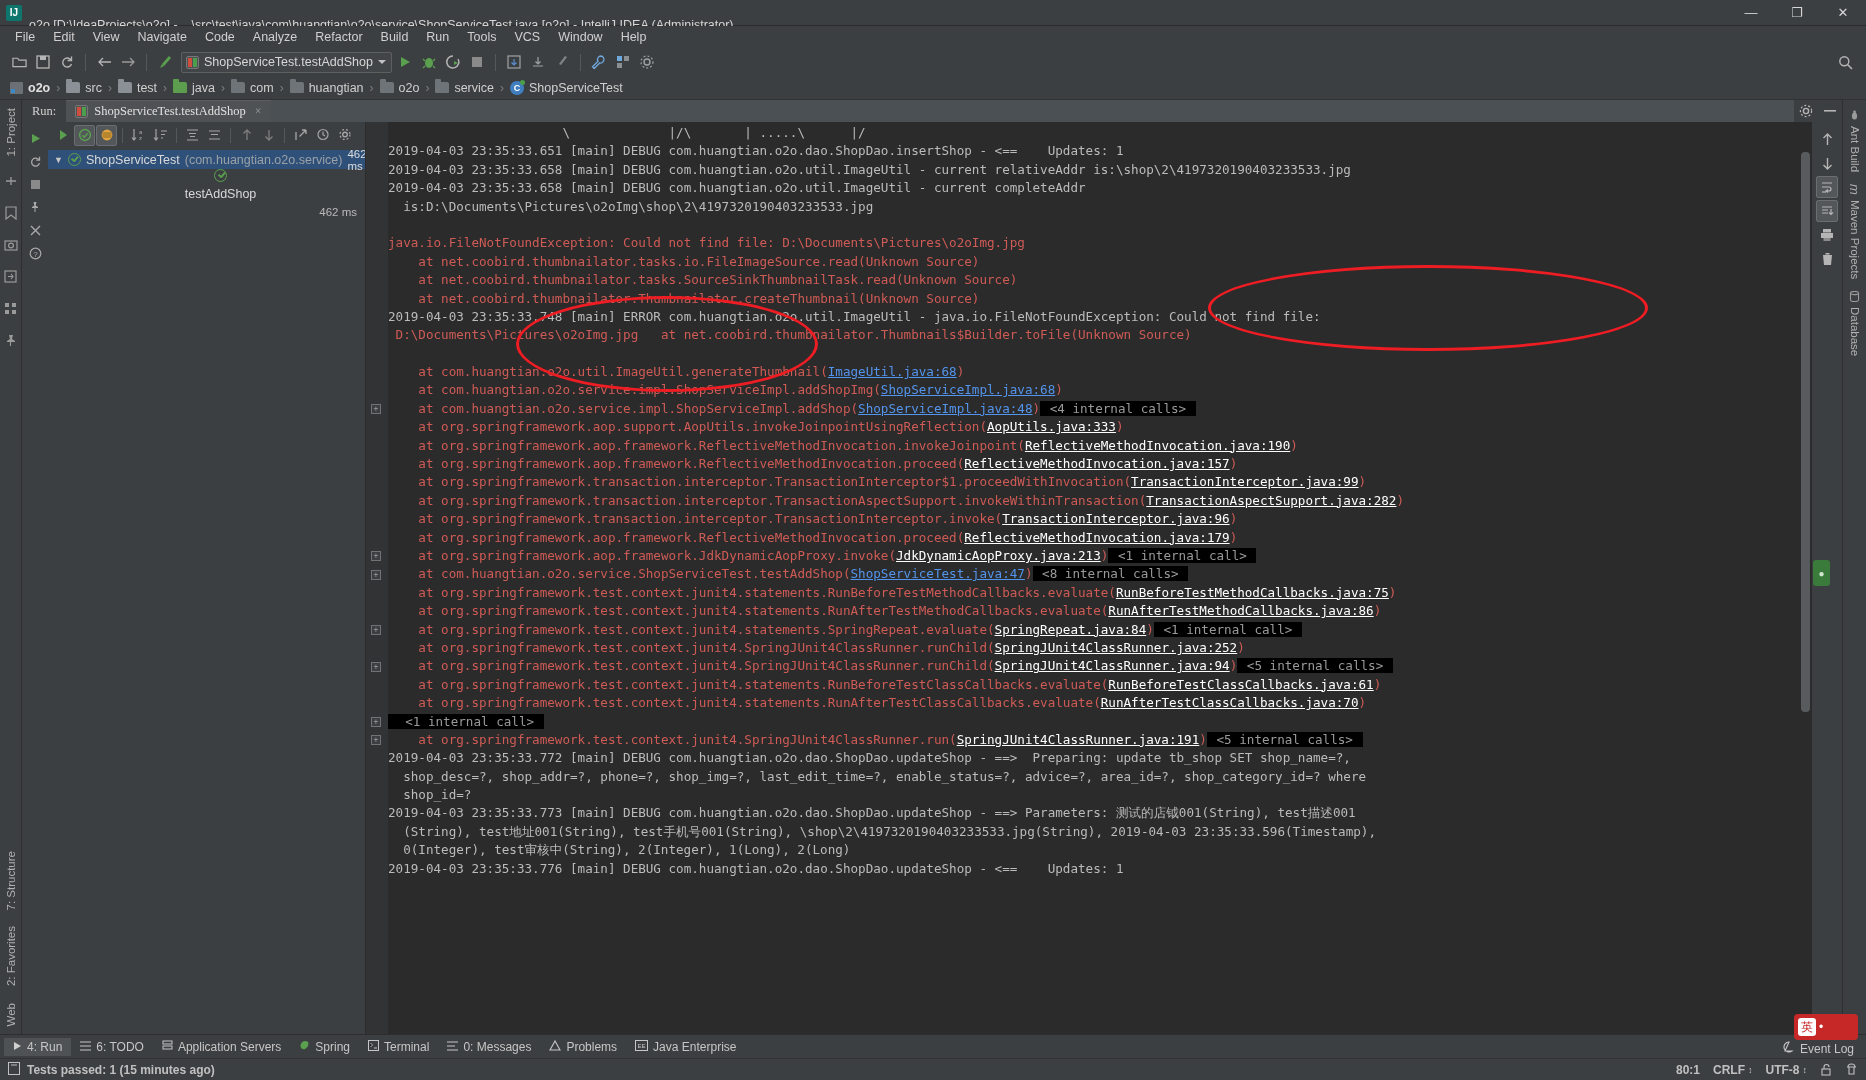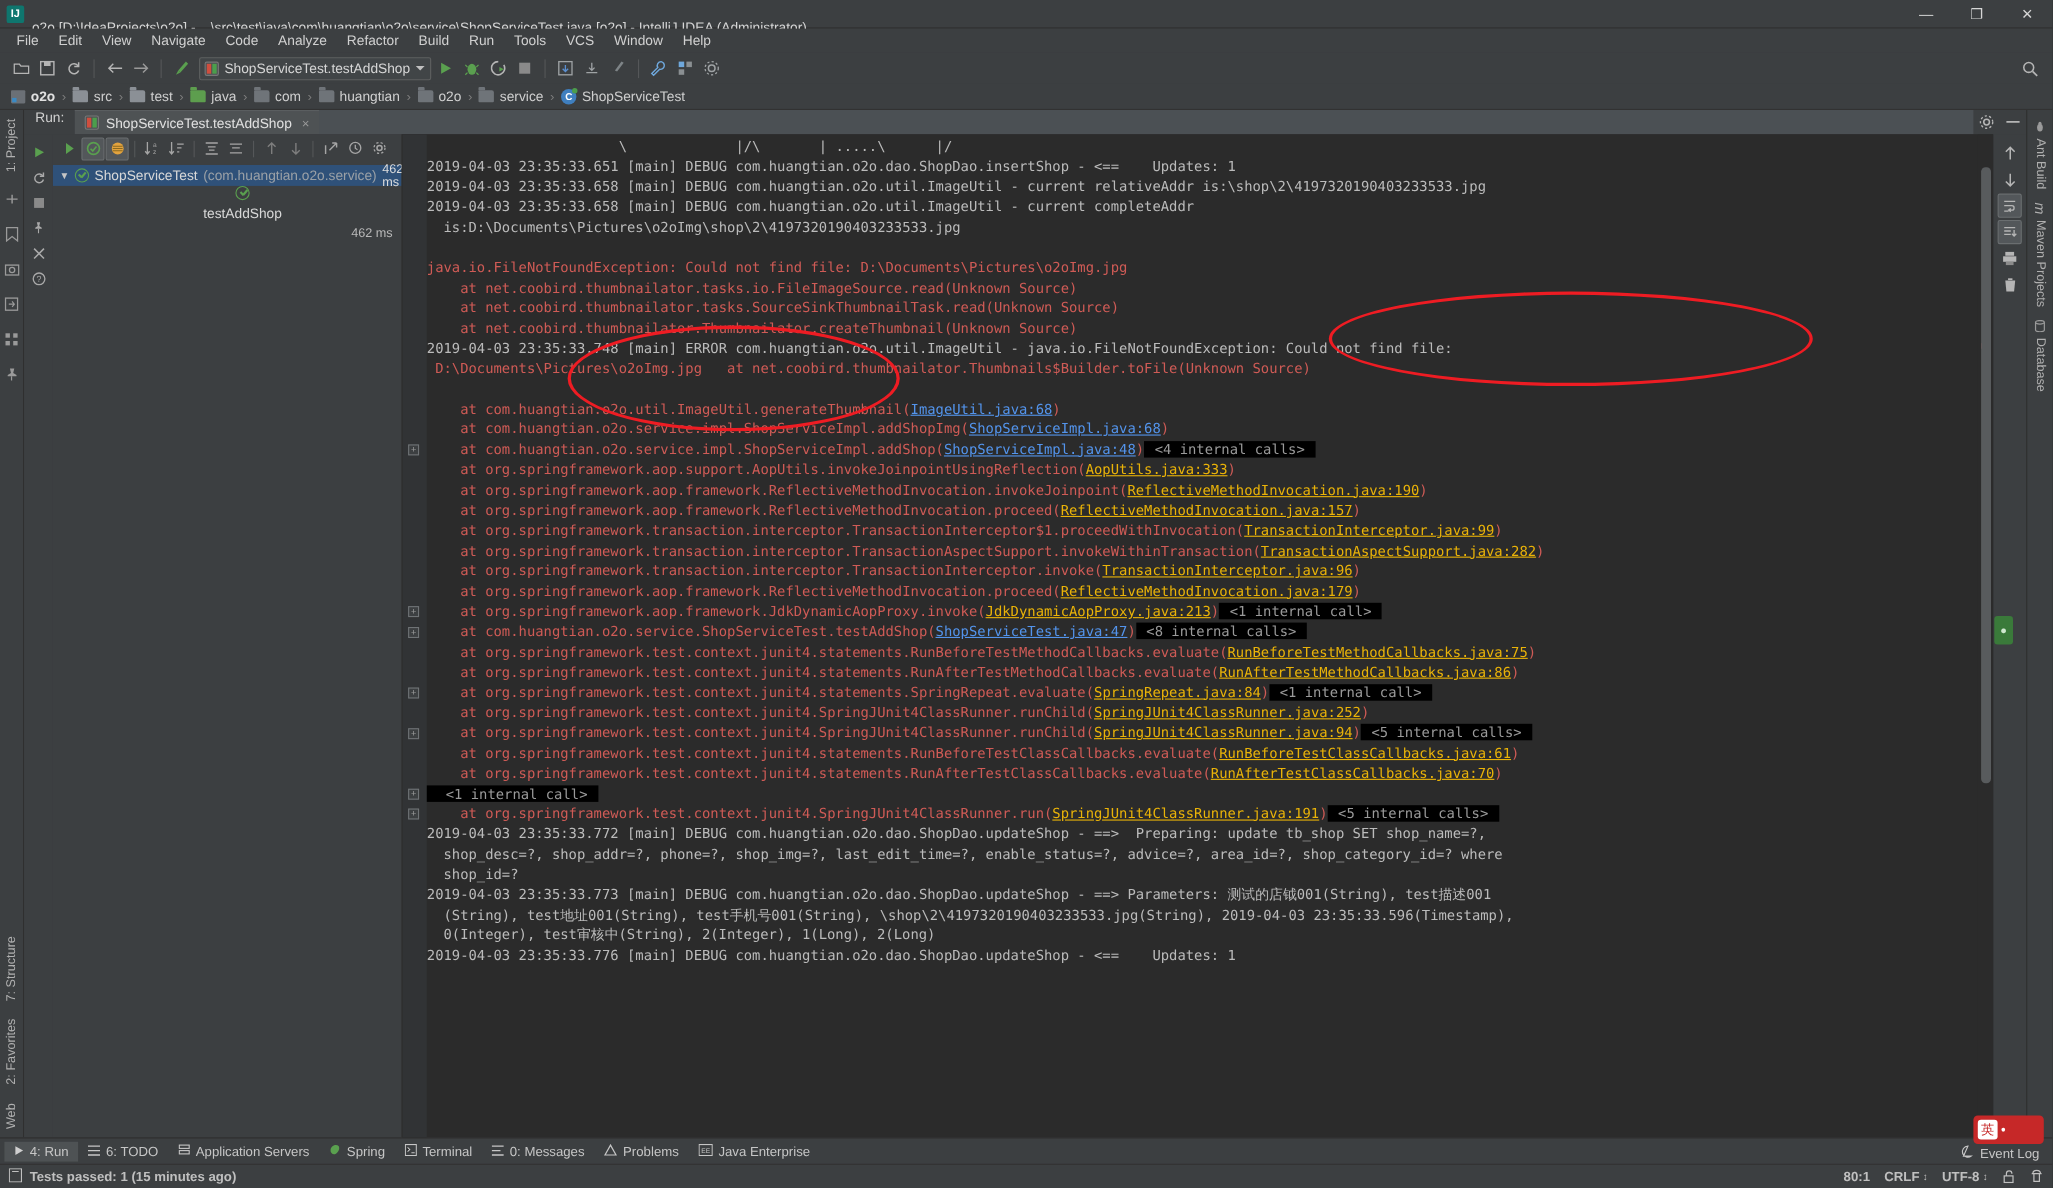--- a/index.html
+++ b/index.html
@@ -78,21 +78,21 @@
                align-items:center; border-right:1px solid #2e2e2e; flex:0 0 22px; }
   .rail-tab { writing-mode:vertical-rl; text-orientation:mixed; transform:rotate(180deg);
               font-size:11.5px; color:#b0b0b0; padding:8px 3px; white-space:nowrap; }
   .rail-tab.top { transform:rotate(180deg); }
   .rail-ic { width:18px;height:18px; margin:7px 0; color:#9a9a9a; display:flex;
              align-items:center; justify-content:center; font-size:12px; }
   .rail-spacer { flex:1; }
 
   
   .runwin { flex:1; display:flex; flex-direction:column; min-width:0; background:#3c3f41; }
-  .runwin-head { height:22px; display:flex; background:#3c3f41; flex:0 0 22px; }
+  .runwin-head { height:22px; display:flex; align-items:center; background:#3c3f41; flex:0 0 22px;font-family:Liberation Serif, serif; }
   .runlabel { font-size:12.5px; color:#d0d0d0; padding:0 10px 0 10px; }
   .runtab { height:22px; background:#4e5254; display:flex; align-items:center; gap:6px;
             padding:0 9px; font-size:12.5px; color:#e0e0e0; border-top:1px solid #5a5e60; }
   .runtab .close-x { color:#9a9a9a; font-size:12px; margin-left:3px; }
   .runwin-head .strip { flex:1; height:22px; background:#4b5054; }
   .runwin-head .gear2 { width:24px; display:flex; align-items:center; justify-content:center; color:#b5b5b5;}
   .runwin-head .minus { width:24px; display:flex; align-items:center; justify-content:center; color:#b5b5b5;}
 
   .runwin-body { flex:1; display:flex; min-height:0; }
 
@@ -134,21 +134,21 @@
     font-family:"DejaVu Sans Mono","Liberation Mono", monospace;
     font-size:12.6px; line-height:18.4px; color:#bbbbbb;
   }
   .gutter { position:absolute; left:0; top:0; bottom:0; width:22px; background:#313335; }
   .fold { position:absolute; left:5px; width:10px; height:10px; border:1px solid #6f7376;
           color:#9a9a9a; font-size:8px; line-height:8px; text-align:center; background:#3c3f41; }
   .lines { position:absolute; left:22px; right:16px; top:2px; white-space:pre; }
   .ln { height:18.4px; }
   .err { color:#cf5b56; }
   .lnk { color:#5394ec; text-decoration:underline; }
-  .lnk.gray { color:#eab308; text-decoration:underline; }
+  .lnk.gray { color:#ffffff; text-decoration:underline; }
   .chip { background:#000000; color:#9a9a9a; padding:0 2px; }
 
   
   .cscroll { position:absolute; right:0; top:0; bottom:0; width:14px; background:#2b2b2b; }
   .cthumb { position:absolute; right:2px; width:9px; background:#585b5d; border-radius:4px; }
   .cmark { position:absolute; right:2px; width:9px; height:5px; background:#cf5b56; }
 
   
   .con-right { width:30px; background:#3c3f41; display:flex; flex-direction:column;
                align-items:center; padding-top:6px; gap:2px; flex:0 0 30px; }

